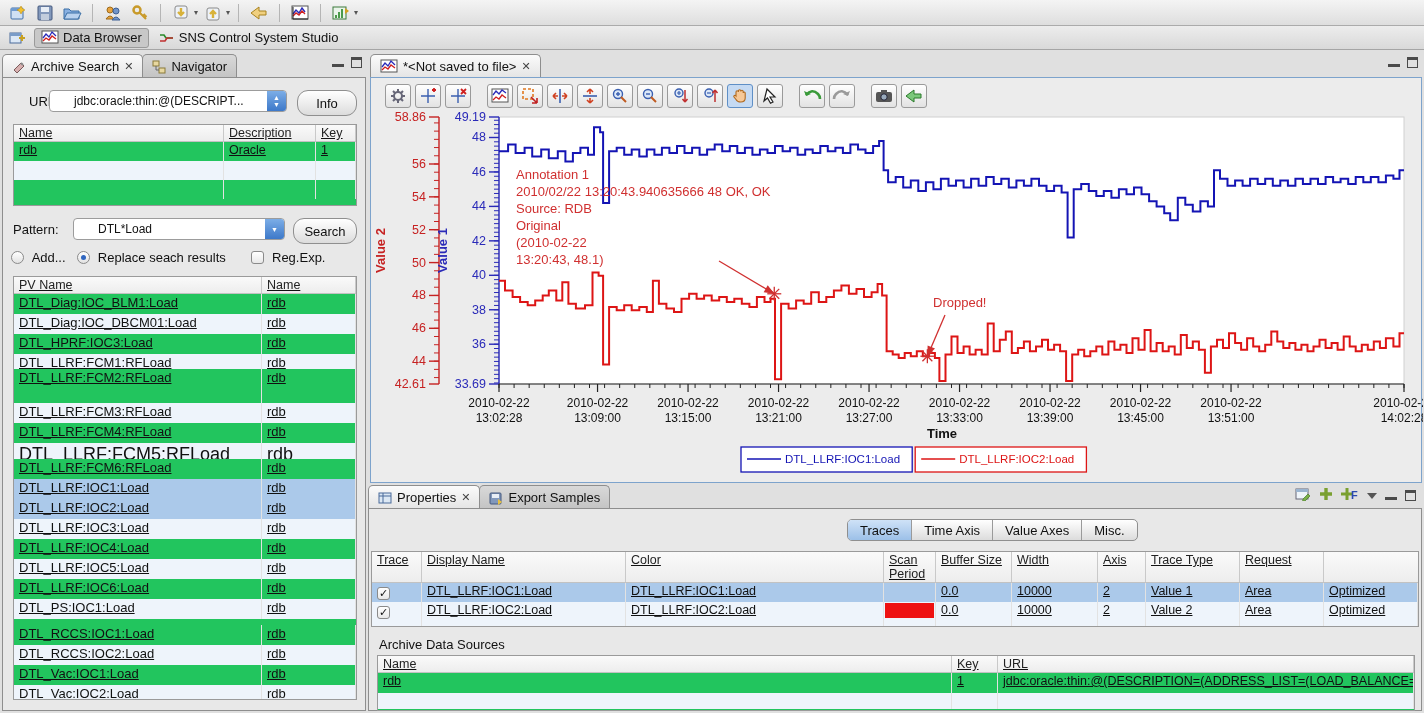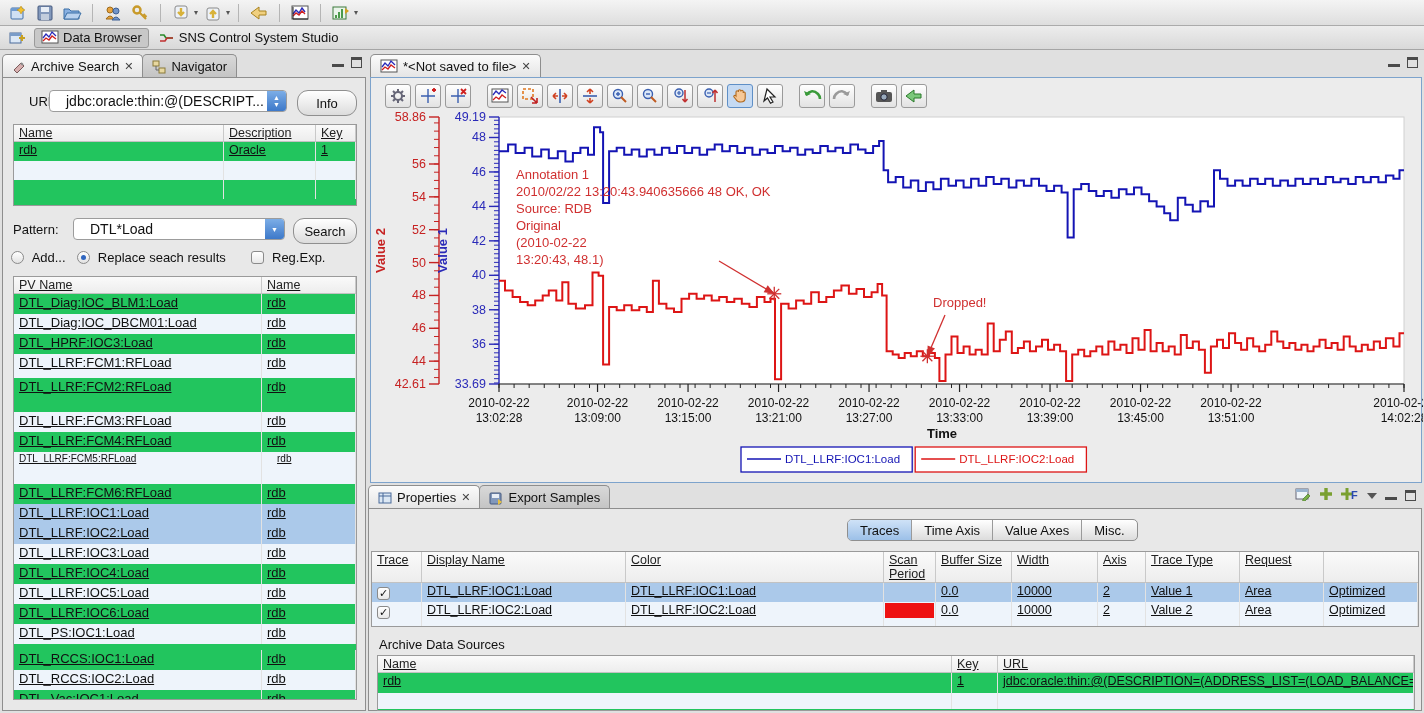--- a/index.html
+++ b/index.html
@@ -29,21 +29,21 @@
   .vtab .close-x { font-size:11px; color:#444; }
   .view-body { position:absolute; left:0; top:25px; right:0; bottom:0; border:1px solid #8e8e8e; background:#e8e8e8; }
   .minmax { position:absolute; right:4px; top:5px; display:flex; gap:7px; align-items:center; }
   .mm-min { width:12px; height:9px; border-bottom:3px solid #4a4a4a; }
   .mm-max { width:11px; height:11px; border:1px solid #4a4a4a; border-top:3px solid #4a4a4a; }
   .tri-down { width:0; height:0; border-left:5px solid transparent; border-right:5px solid transparent; border-top:6px solid #555; }
 
   
   .label { font-size:13px; color:#111; }
   .combo { height:22px; background:#fff; border:1px solid #9c9c9c; border-radius:4px; display:flex; align-items:center; overflow:hidden; }
-  .combo .combo-text { flex:1; padding:0 16px; font-size:14px; white-space:nowrap; overflow:hidden; }
+  .combo .combo-text { flex:1; padding:0 24px; font-size:12px; white-space:nowrap; overflow:hidden; }
   .combo .stepper { width:19px; height:22px; background:linear-gradient(#7fb0e8,#3a76c8); color:#fff; font-size:7px;
     display:flex; flex-direction:column; align-items:center; justify-content:center; line-height:7px; border-radius:0 3px 3px 0; }
   .pill-btn { height:22px; border:1px solid #8f8f8f; border-radius:11px; background:linear-gradient(#ffffff,#dcdcdc);
     font-size:13px; display:flex; align-items:center; justify-content:center; padding:12px 14px; }
   .radio { width:13px; height:13px; border-radius:50%; border:1px solid #8a8a8a; background:linear-gradient(#fff,#e2e2e2); display:inline-block; position:relative; vertical-align:-2px; }
   .radio.sel::after { content:""; position:absolute; left:3px; top:3px; width:5px; height:5px; border-radius:50%; background:#2f66c0; }
   .checkbox { width:13px; height:13px; border-radius:3px; border:1px solid #8a8a8a; background:linear-gradient(#fff,#e8e8e8); display:inline-block; vertical-align:-2px; }
 
   .mini-table { background:#22c55e; border:1px solid #9a9a9a; font-size:12.5px; overflow:hidden;text-decoration:underline; }
   .mt-header { display:grid; background:linear-gradient(#fafafa,#ededed); border-bottom:1px solid #c2c2c2; }
@@ -266,37 +266,37 @@
           <div>rdb</div>
         </div>
         <div class="mt-row stripe" style="grid-template-columns: 248px 1fr; height: 20px; font-size: 13px;">
           <div>DTL_Diag:IOC_DBCM01:Load</div>
           <div>rdb</div>
         </div>
         <div class="mt-row" style="grid-template-columns: 248px 1fr; height: 20px; font-size: 13px;">
           <div>DTL_HPRF:IOC3:Load</div>
           <div>rdb</div>
         </div>
-        <div class="mt-row stripe" style="grid-template-columns: 248px 1fr; height: 24px; font-size: 13px;">
+        <div class="mt-row stripe" style="grid-template-columns: 248px 1fr; height: 15px; font-size: 13px;">
           <div>DTL_LLRF:FCM1:RFLoad</div>
           <div>rdb</div>
         </div>
         <div class="mt-row" style="grid-template-columns: 248px 1fr; height: 34px; font-size: 13px;">
           <div>DTL_LLRF:FCM2:RFLoad</div>
           <div>rdb</div>
         </div>
         <div class="mt-row stripe" style="grid-template-columns: 248px 1fr; height: 20px; font-size: 13px;">
           <div>DTL_LLRF:FCM3:RFLoad</div>
           <div>rdb</div>
         </div>
         <div class="mt-row" style="grid-template-columns: 248px 1fr; height: 20px; font-size: 13px;">
           <div>DTL_LLRF:FCM4:RFLoad</div>
           <div>rdb</div>
         </div>
-        <div class="mt-row stripe" style="grid-template-columns: 248px 1fr; height: 32px; font-size: 10px; gap: 10px;">
+        <div class="mt-row stripe" style="grid-template-columns: 248px 1fr; height: 16px; font-size: 18px;">
           <div>DTL_LLRF:FCM5:RFLoad</div>
           <div>rdb</div>
         </div>
         <div class="mt-row" style="grid-template-columns: 248px 1fr; height: 20px; font-size: 13px;">
           <div>DTL_LLRF:FCM6:RFLoad</div>
           <div>rdb</div>
         </div>
         <div class="mt-row selected" style="grid-template-columns: 248px 1fr; height: 20px; font-size: 13px;">
           <div>DTL_LLRF:IOC1:Load</div>
           <div>rdb</div>

